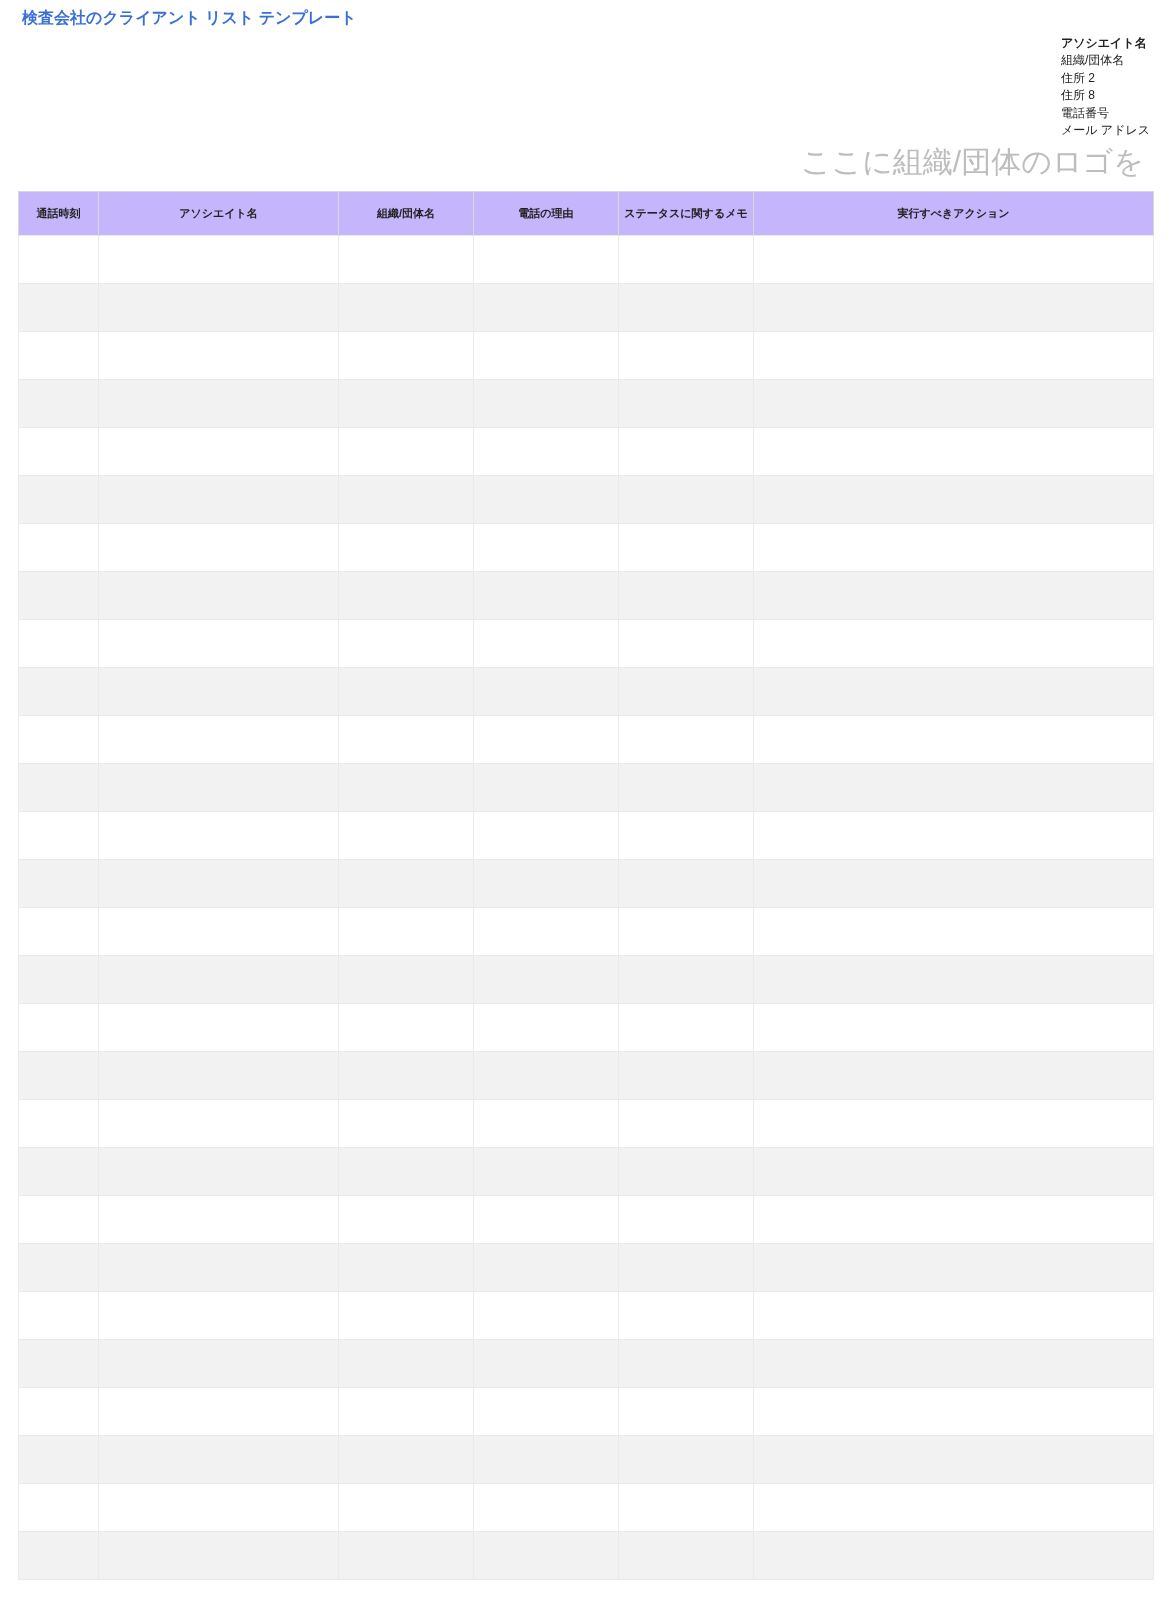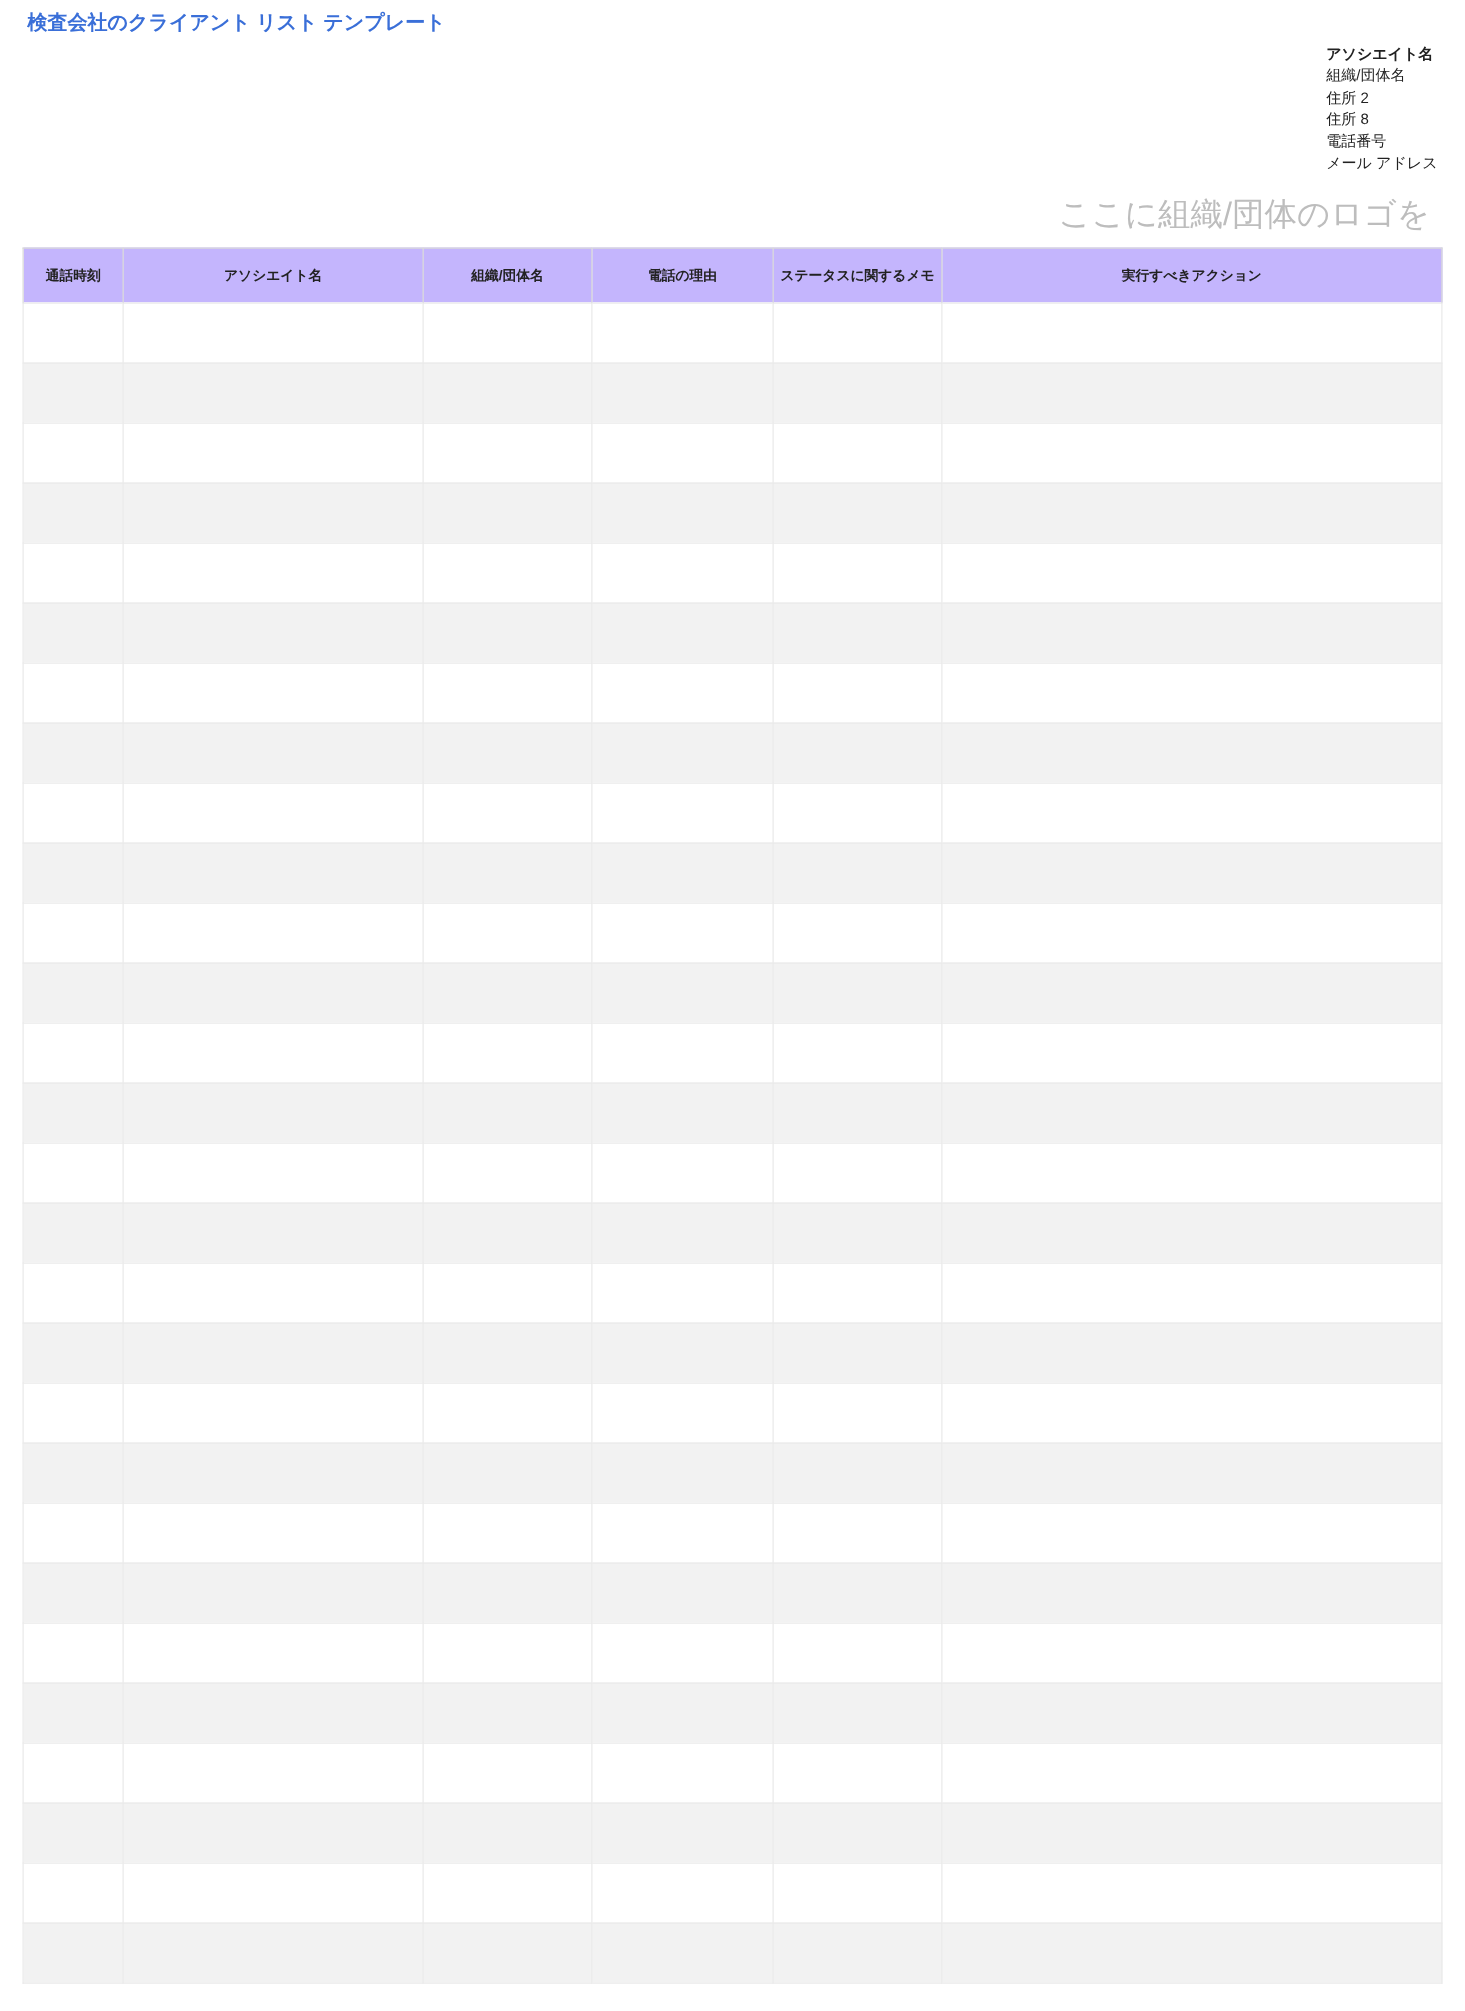--- a/index.html
+++ b/index.html
@@ -25,26 +25,25 @@
     flex-direction: column;
   }
   .info-block {
     font-size: 12px;
     line-height: 1.45;
     color: #222;
   }
   .info-block .bold { font-weight: bold; }
   .logo-placeholder {
     color: #bdbdbd;
-    font-size: 26px;
+    font-size: 30px;
     text-align: center;
     line-height: 1.25;
     padding-top: 4px;
     padding-right: 6px;
-    margin-top: 12px;
   }
   table {
     border-collapse: collapse;
     width: 100%;
   }
   th {
     background: #c4b5fd;
     font-size: 11px;
     font-weight: bold;
     text-align: center;

